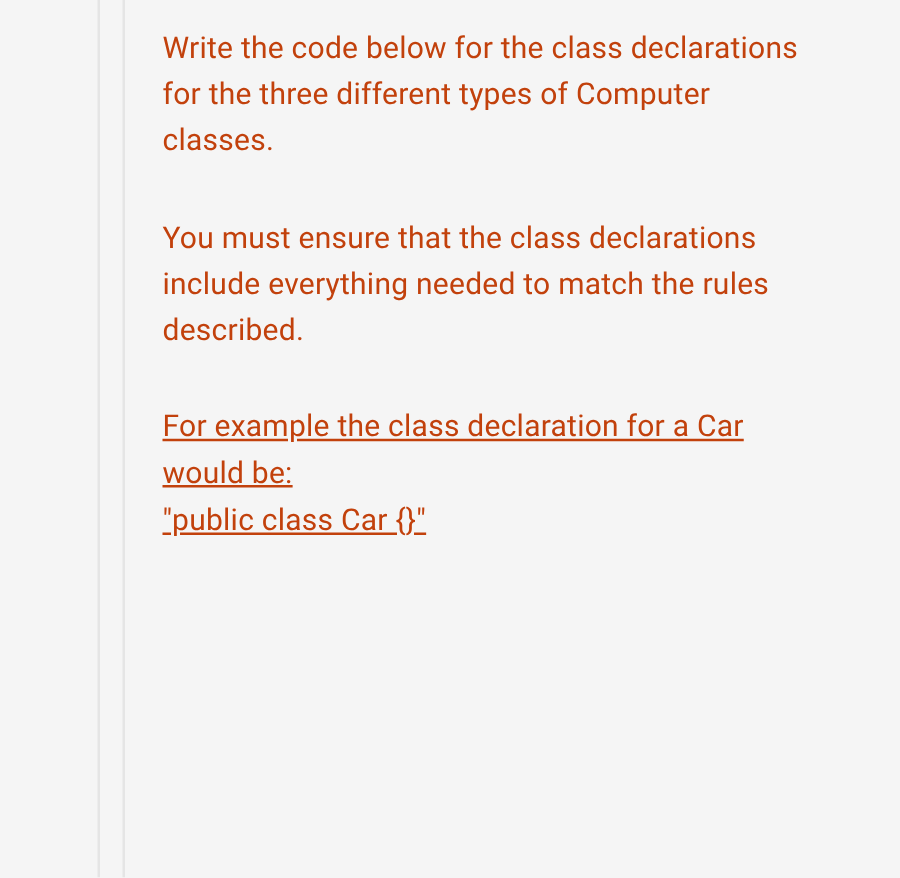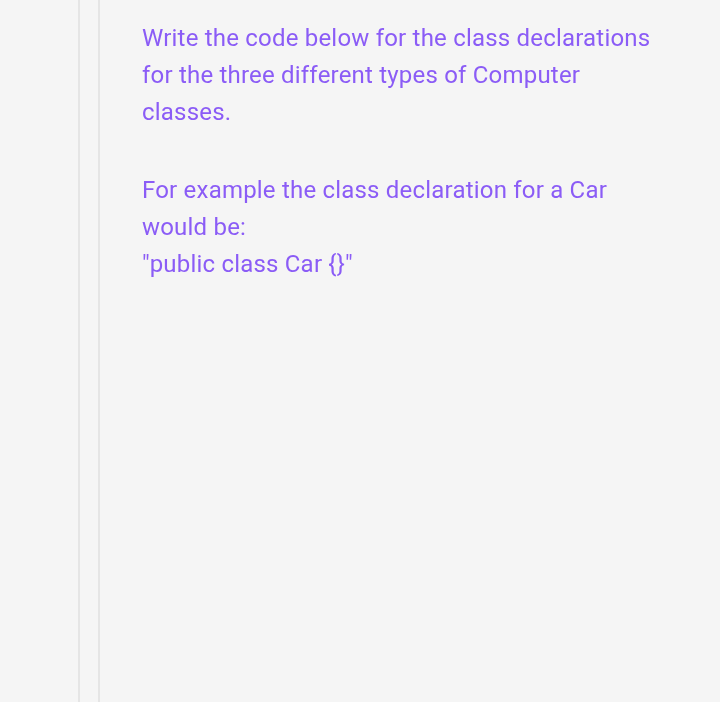--- a/index.html
+++ b/index.html
@@ -25,39 +25,41 @@
     .inner-bar {
       position: absolute;
       left: 98px;
       top: 0;
       width: 2px;
       height: 702px;
       background: #e5e5e5;
     }
     .content {
       position: absolute;
-      left: 142px;
+      left: 130px;
       top: 20px;
       width: 520px;
-      color: #8b5cf6;
+      color: #c2410c;
     }
     .paragraph {
       font-size: 24px;
       line-height: 1.55;
       margin-bottom: 40px;
       font-weight: 400;
       letter-spacing: 0.2px;
     }
     .paragraph:last-child {
       margin-bottom: 0;
+      text-decoration: underline;
     }
   </style>
 </head>
 <body>
 
 <div class="outer-bar"></div>
 <div class="inner-bar"></div>
 
 <div class="content">
   <p class="paragraph">Write the code below for the class declarations for the three different types of Computer classes.</p>
+  <p class="paragraph">You must ensure that the class declarations include everything needed to match the rules described.</p>
   <p class="paragraph" style="white-space: pre-line;">For example the class declaration for a Car would be:
 "public class Car {}"</p>
 </div>
 
 </body></html>

